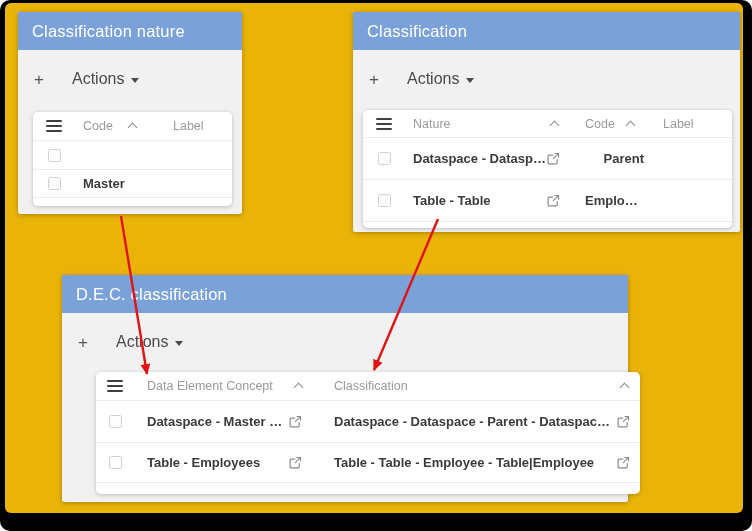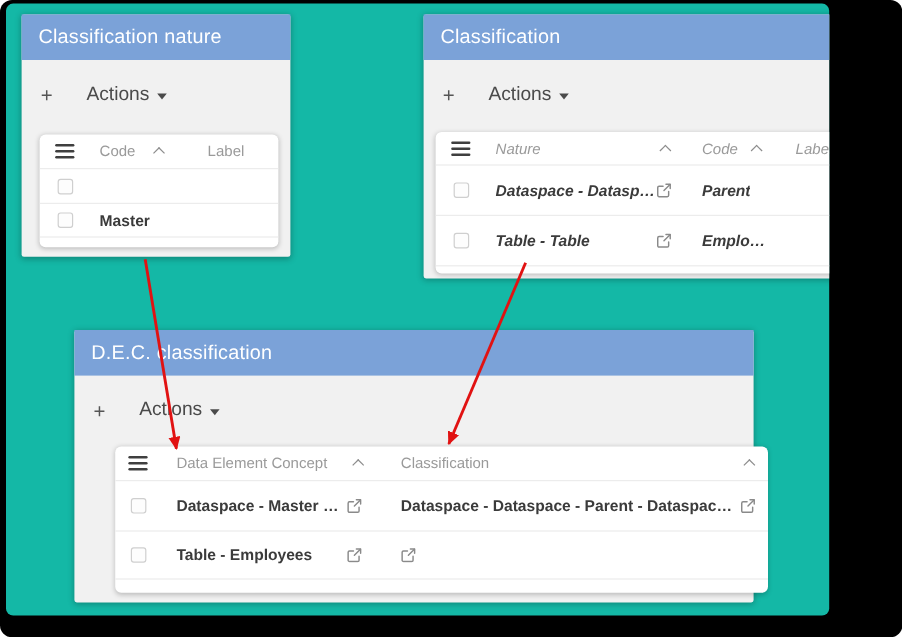--- a/index.html
+++ b/index.html
@@ -3,22 +3,22 @@
 <meta charset="utf-8">
 <style>
   html,body{margin:0;padding:0;background:#fff;}
   *{box-sizing:border-box;font-family:"Liberation Sans", sans-serif;}
 
   .frame{
     position:relative;width:752px;height:531px;background:#000;
     border-radius:10px;overflow:hidden;
   }
   .canvas{
-    position:absolute;left:5px;top:3px;width:686px;height:510px;
-    background:#14b8a6;border-radius:6px;overflow:hidden;
+    position:absolute;left:5px;top:3px;width:738px;height:510px;
+    background:#eab308;border-radius:6px;overflow:hidden;
   }
 
   
   .panel{
     position:absolute;background:#f1f1f1;border-radius:2px;
     box-shadow:0 1px 5px rgba(0,0,0,.28);
   }
   .panel-header{
     height:38px;background:var(--color-header-blue,#7ba2d8);color:#fff;
     display:flex;align-items:center;padding:0 14px;font-size:16.5px;
@@ -72,21 +72,21 @@
   .cb{
     width:13px;height:13px;border:1px solid #cfcfcf;border-radius:2.5px;
     background:#fdfdfd;flex:0 0 auto;
   }
 
   
   .extlink{flex:0 0 auto;display:flex;}
 
   
   .p1-cols{grid-template-columns:42px 88px 1fr;}
-  .p2-cols{grid-template-columns:42px 167px 80px 1fr;font-style:italic;}
+  .p2-cols{grid-template-columns:42px 167px 80px 1fr;}
   .p3-cols{grid-template-columns:38px 180px 1fr;}
 
   
   .arrows{position:absolute;left:0;top:0;width:738px;height:510px;pointer-events:none;}
   .arrow-line{stroke:var(--color-arrow-red,#e11212);stroke-width:2.4;fill:none;}
   .arrow-head{fill:var(--color-arrow-red,#e11212);}
 </style>
 </head>
 <body>
 
@@ -179,21 +179,21 @@
         <div class="c c-split" style="padding-right:12px;">
           <span class="cell-text">Dataspace - Dataspace</span>
           <span class="extlink">
             <svg width="13" height="13" viewBox="0 0 14 14" fill="none" stroke="#8a8a8a" stroke-width="1.3" stroke-linecap="round" stroke-linejoin="round">
               <path d="M11 8.2V11.6a1.2 1.2 0 0 1-1.2 1.2H2.4A1.2 1.2 0 0 1 1.2 11.6V4.6a1.2 1.2 0 0 1 1.2-1.2H6"></path>
               <path d="M8.6 1.6h3.8v3.8"></path>
                   <path d="M12.2 1.8 6.8 7.2"></path>
             </svg>
           </span>
         </div>
-        <div class="c" style="padding-left:13px;">
+        <div class="c" style="padding-left:13px;justify-content:flex-end;">
               <span class="cell-text">Parent</span>
             </div>
         <div class="c" style="padding-left:11px;">
               <span class="cell-text"></span>
             </div>
       </div>
       <div class="row p2-cols" style="height:42px;">
         <div class="c c-center">
               <span class="cb"></span>
             </div>
@@ -278,20 +278,21 @@
           <span class="cell-text">Table - Employees</span>
           <span class="extlink">
             <svg width="13" height="13" viewBox="0 0 14 14" fill="none" stroke="#8a8a8a" stroke-width="1.3" stroke-linecap="round" stroke-linejoin="round">
               <path d="M11 8.2V11.6a1.2 1.2 0 0 1-1.2 1.2H2.4A1.2 1.2 0 0 1 1.2 11.6V4.6a1.2 1.2 0 0 1 1.2-1.2H6"></path>
               <path d="M8.6 1.6h3.8v3.8"></path>
                   <path d="M12.2 1.8 6.8 7.2"></path>
             </svg>
           </span>
         </div>
         <div class="c c-split" style="padding-left:20px;padding-right:10px;">
+          <span class="cell-text">Table - Table - Employee - Table|Employee</span>
           <span class="extlink">
             <svg width="13" height="13" viewBox="0 0 14 14" fill="none" stroke="#8a8a8a" stroke-width="1.3" stroke-linecap="round" stroke-linejoin="round">
               <path d="M11 8.2V11.6a1.2 1.2 0 0 1-1.2 1.2H2.4A1.2 1.2 0 0 1 1.2 11.6V4.6a1.2 1.2 0 0 1 1.2-1.2H6"></path>
               <path d="M8.6 1.6h3.8v3.8"></path>
                   <path d="M12.2 1.8 6.8 7.2"></path>
             </svg>
           </span>
         </div>
       </div>
       <div class="row footer"></div>

